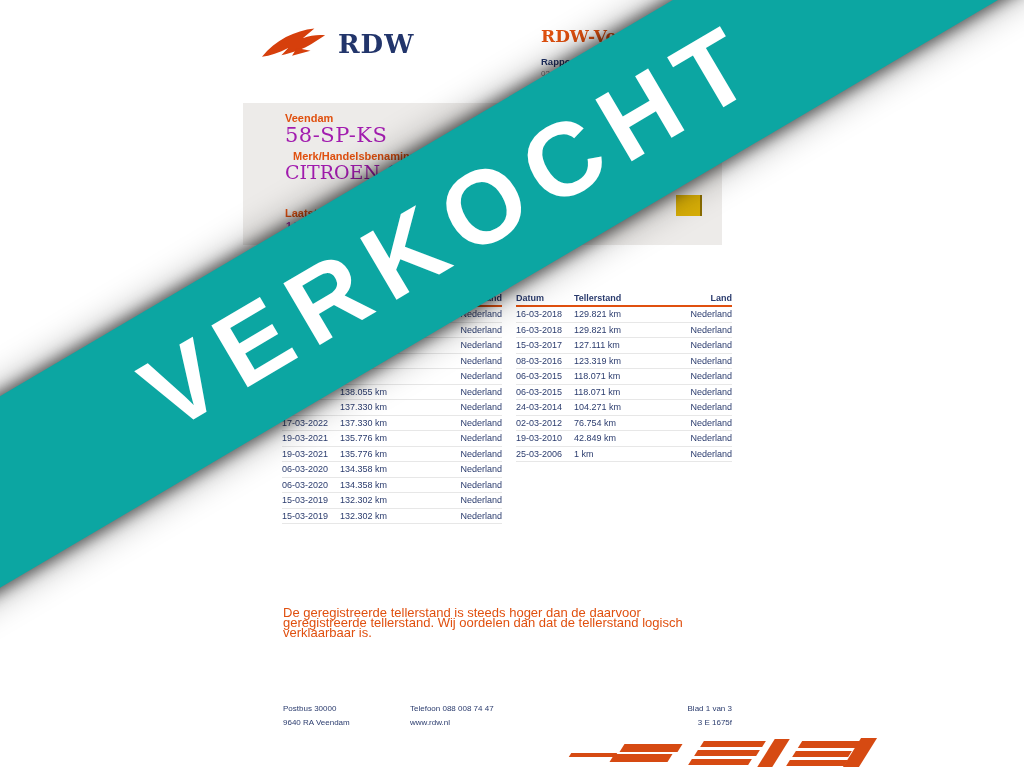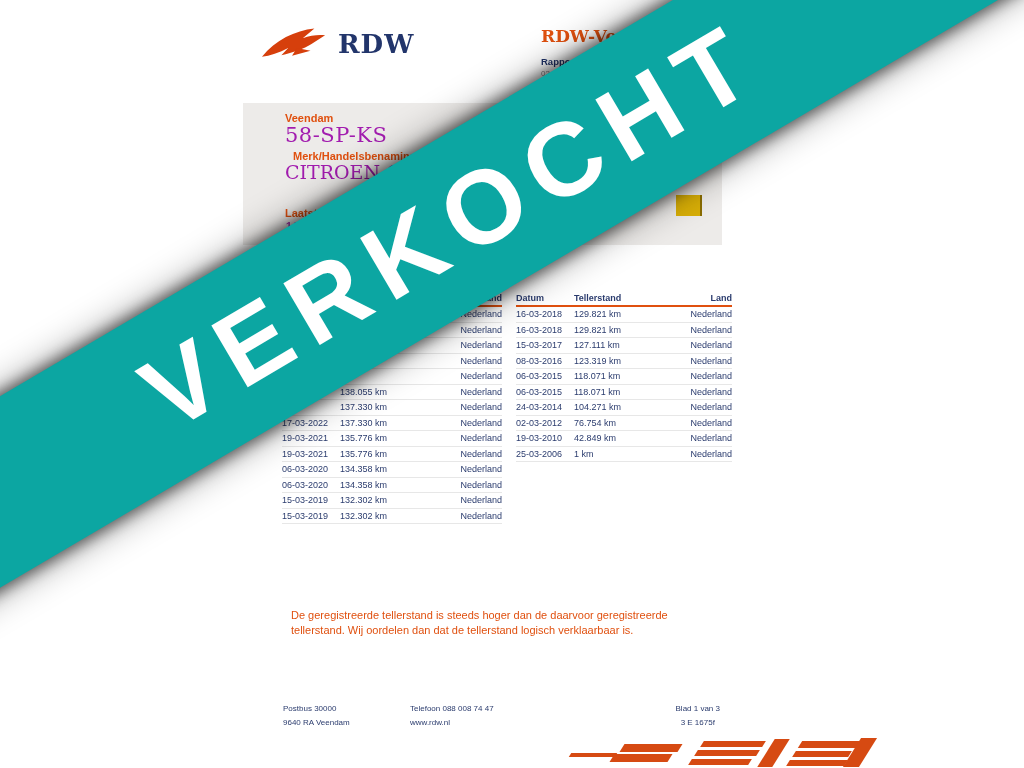--- a/index.html
+++ b/index.html
@@ -34,27 +34,27 @@
   .thead{height:15px;font-weight:bold;border-bottom:2px solid #e0500f;}
   .c-datum{width:58px;text-align:left;}
   .c-km{width:52px;text-align:left;}
   .tbl-right .c-km{width:63px;}
   .c-land{flex:1;text-align:right;}
 
   
   .logisch{left:283px;top:603px;width:440px;}
   .logisch-title{font-size:12px;font-weight:bold;color:#22356b;}
   .logisch-star{font-size:8px;vertical-align:6px;margin-right:2px;}
-  .logisch-body{margin-top:5px;font-size:11px;line-height:15px;color:#e0500f;margin-left:8px;}
+  .logisch-body{margin-top:5px;font-size:13px;line-height:10px;color:#e0500f;}
 
   
   .footer{left:283px;top:702px;width:449px;font-size:8px;color:#2b3c6e;line-height:14px;}
   .f-col1{position:absolute;left:0;top:0;}
   .f-col2{position:absolute;left:127px;top:0;}
-  .f-col3{position:absolute;right:12px;top:0;text-align:center;}
+  .f-col3{position:absolute;right:0;top:0;text-align:right;}
 
   
   .wm{left:552px;top:736px;width:280px;height:32px;}
   .wm .bar{position:absolute;background:#d64a12;transform:skewX(-32deg);}
 
   
   .banner{left:-238px;top:108px;width:1500px;height:165px;background:#0ca6a2;
           transform:rotate(-30.5deg);z-index:50;
           box-shadow:0 0 14px 4px rgba(0,0,0,0.55), 0 0 32px 10px rgba(0,0,0,0.25);
           display:flex;align-items:center;justify-content:center;}

